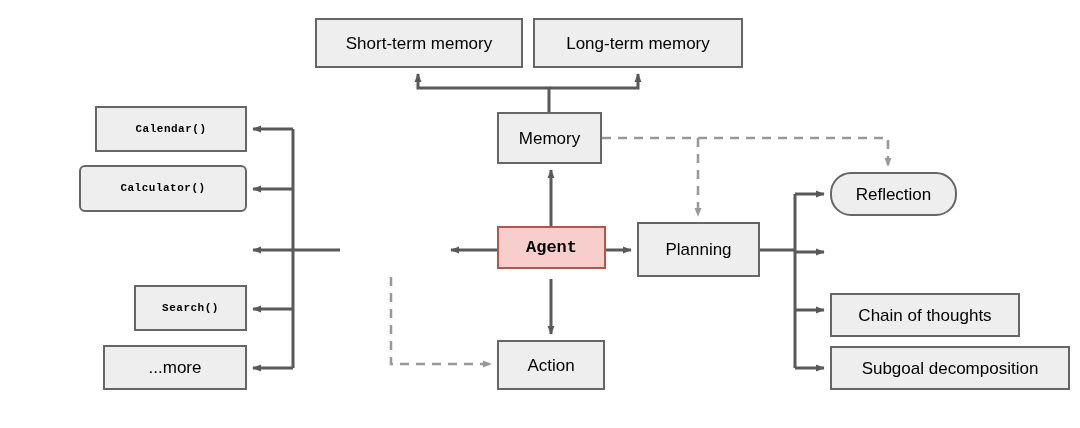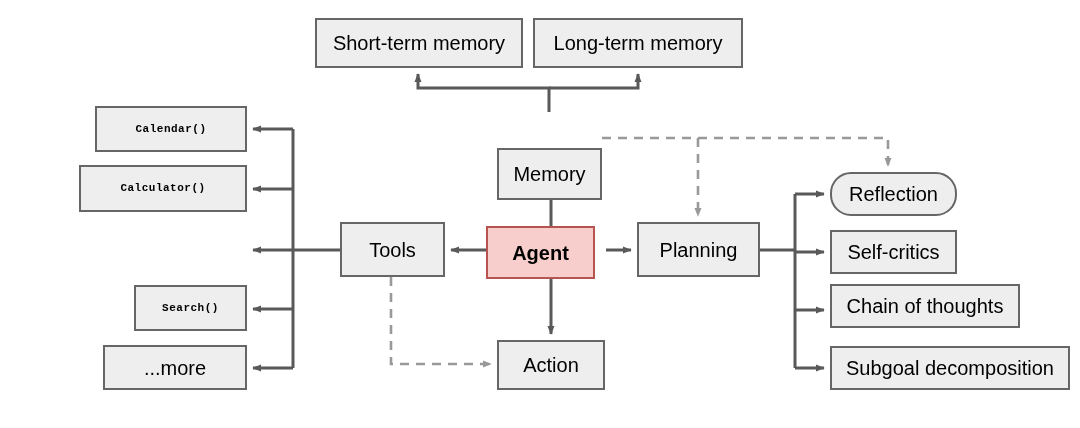--- a/index.html
+++ b/index.html
@@ -7,21 +7,21 @@
     width:1080px;height:428px;background:#ffffff;overflow:hidden;
     font-family:"Liberation Sans",sans-serif;
     -webkit-font-smoothing:antialiased;
   }
   #canvas{position:relative;width:1080px;height:428px;}
   svg#wires{position:absolute;left:0;top:0;width:1080px;height:428px;pointer-events:none;}
   .node{
     position:absolute;box-sizing:border-box;
     background:#eeeeee;border:2px solid #666666;
     display:flex;align-items:center;justify-content:center;
-    color:#000000;font-size:20px;line-height:1;
+    color:#000000;font-size:17px;line-height:1;
     text-align:center;white-space:nowrap;
   }
   .node.accent{background:#f8cecc;border-color:#b85450;font-weight:bold;}
   .node.mono{font-family:"Liberation Mono",monospace;font-weight:bold;font-size:11px;letter-spacing:0.5px;}
 </style>
 </head>
 <body>
 
 <div id="canvas">
 
@@ -69,30 +69,28 @@
       <path d="M391,277 L391,364 L491,364" marker-end="url(#ah-dash)"></path>
 
       <path d="M602,138 L698,138 L698,216" marker-end="url(#ah-dash)"></path>
 
       <path d="M698,138 L888,138 L888,166" marker-end="url(#ah-dash)"></path>
     </g>
   </svg>
 
   <div class="node" style="left: 315px; top: 18px; width: 208px; height: 50px;">Short-term memory</div>
   <div class="node" style="left: 533px; top: 18px; width: 210px; height: 50px;">Long-term memory</div>
-  <div class="node" style="left: 497px; top: 112px; width: 105px; height: 52px; margin-top: 36px;">Memory</div>
+  <div class="node" style="left: 497px; top: 112px; width: 105px; height: 52px;">Memory</div>
 
-  <div class="node accent" style="left: 486px; top: 226px; width: 109px; height: 53px;">Agent</div>
-  <div class="node" style="left: 340px; top: 222px; width: 105px; height: 55px;">Tools</div>
+  <div class="node accent" style="left: 497px; top: 226px; width: 109px; height: 43px; font-family: Liberation Mono, monospace;">Agent</div>
   <div class="node" style="left: 637px; top: 222px; width: 123px; height: 55px;">Planning</div>
   <div class="node" style="left: 497px; top: 340px; width: 108px; height: 50px;">Action</div>
 
   <div class="node mono" style="left: 95px; top: 106px; width: 152px; height: 46px;">Calendar()</div>
-  <div class="node mono" style="left: 79px; top: 165px; width: 168px; height: 47px;">Calculator()</div>
+  <div class="node mono" style="left: 79px; top: 165px; width: 168px; height: 47px; border-radius: 6px;">Calculator()</div>
   <div class="node mono" style="left: 134px; top: 285px; width: 113px; height: 46px;">Search()</div>
   <div class="node" style="left: 103px; top: 345px; width: 144px; height: 45px; text-align: center;">...more</div>
 
   <div class="node" style="left: 830px; top: 172px; width: 127px; height: 44px; border-radius: 21px;">Reflection</div>
-  <div class="node" style="left: 830px; top: 230px; width: 127px; height: 44px;">Self-critics</div>
-  <div class="node" style="left: 830px; top: 284px; width: 190px; height: 44px;">Chain of thoughts</div>
+  <div class="node" style="left: 830px; top: 293px; width: 190px; height: 44px;">Chain of thoughts</div>
   <div class="node" style="left: 830px; top: 346px; width: 240px; height: 44px;">Subgoal decomposition</div>
 
 </div>
 
 </body></html>

